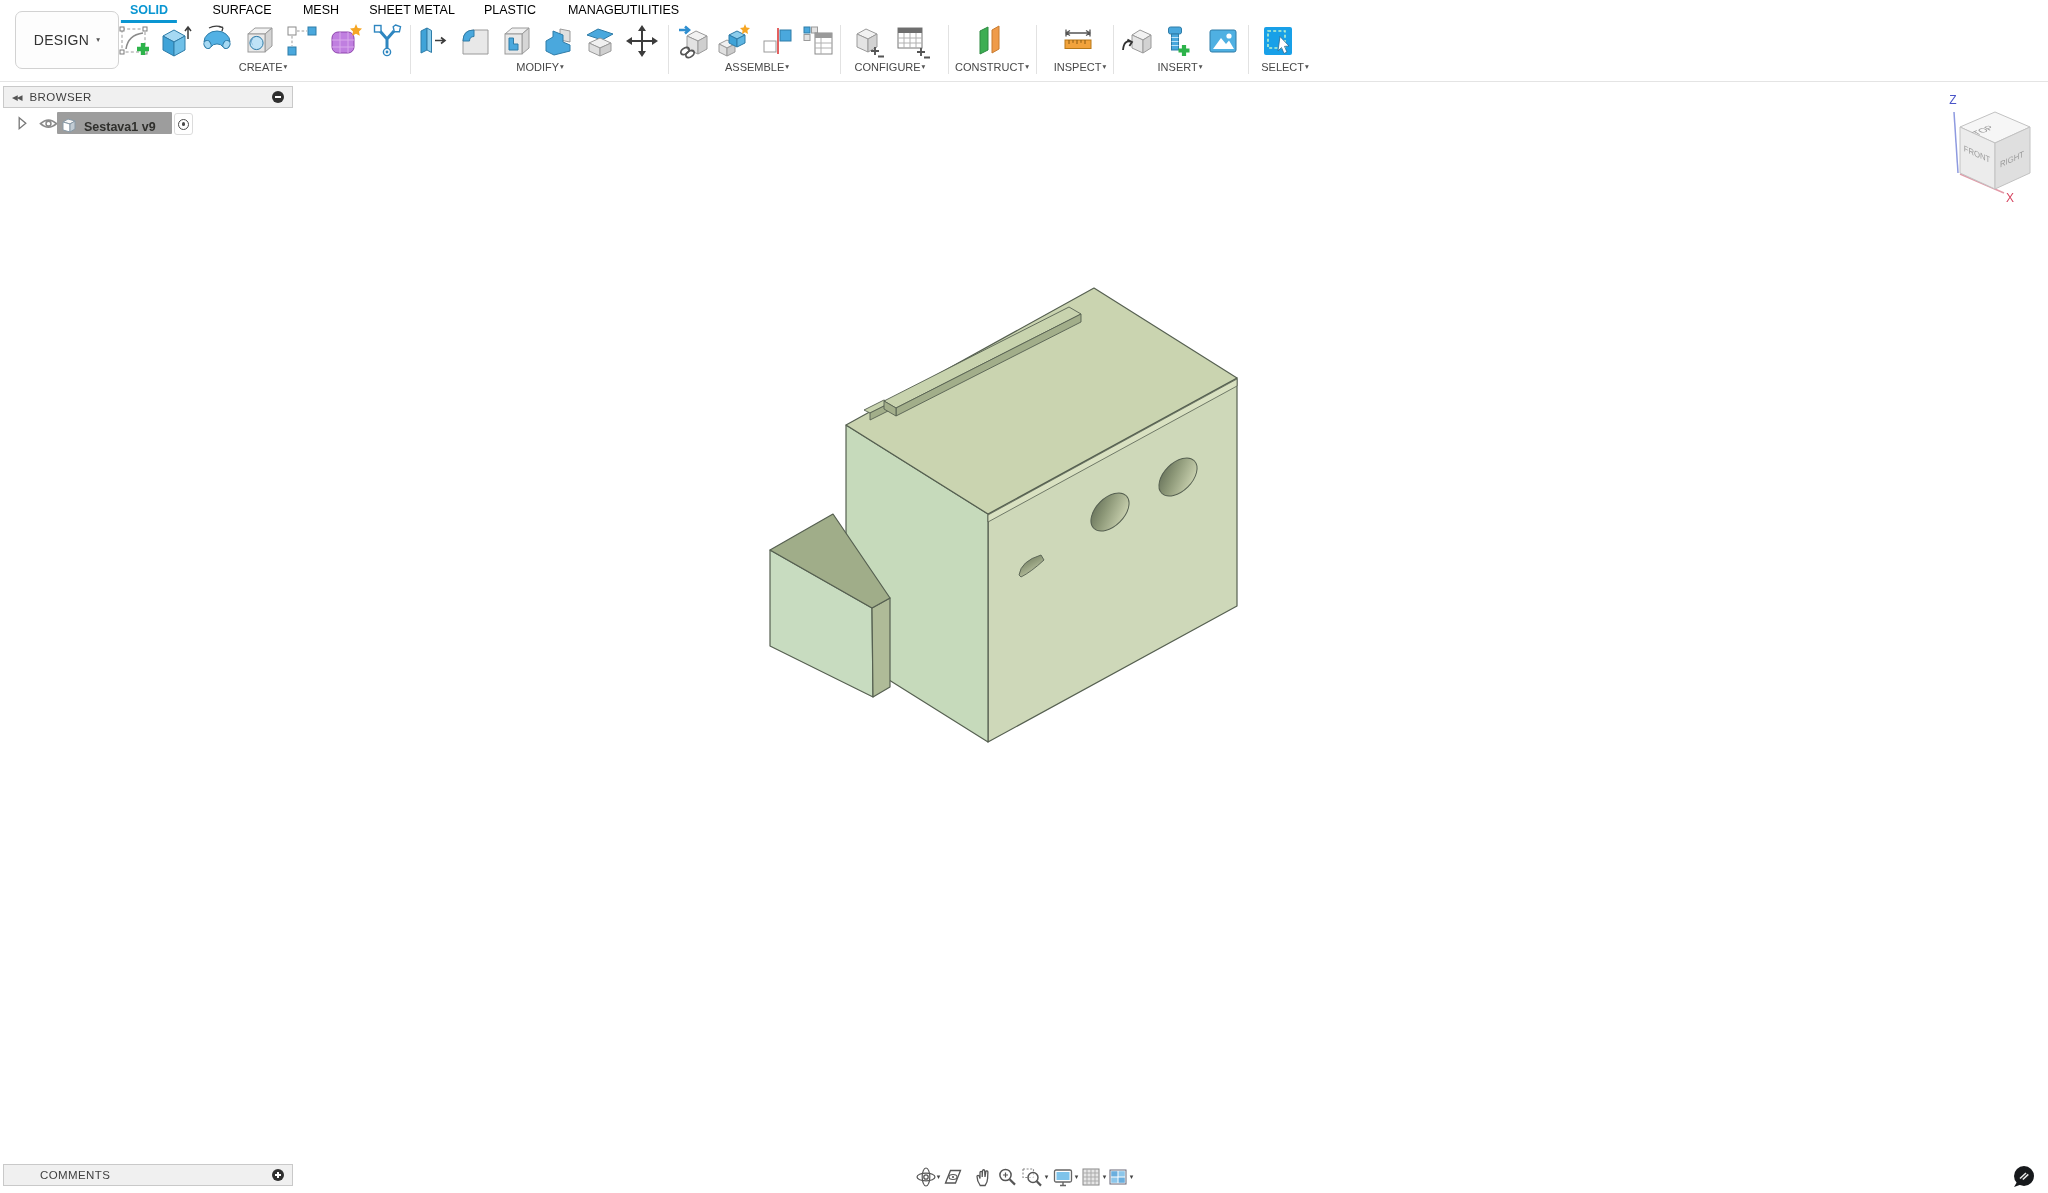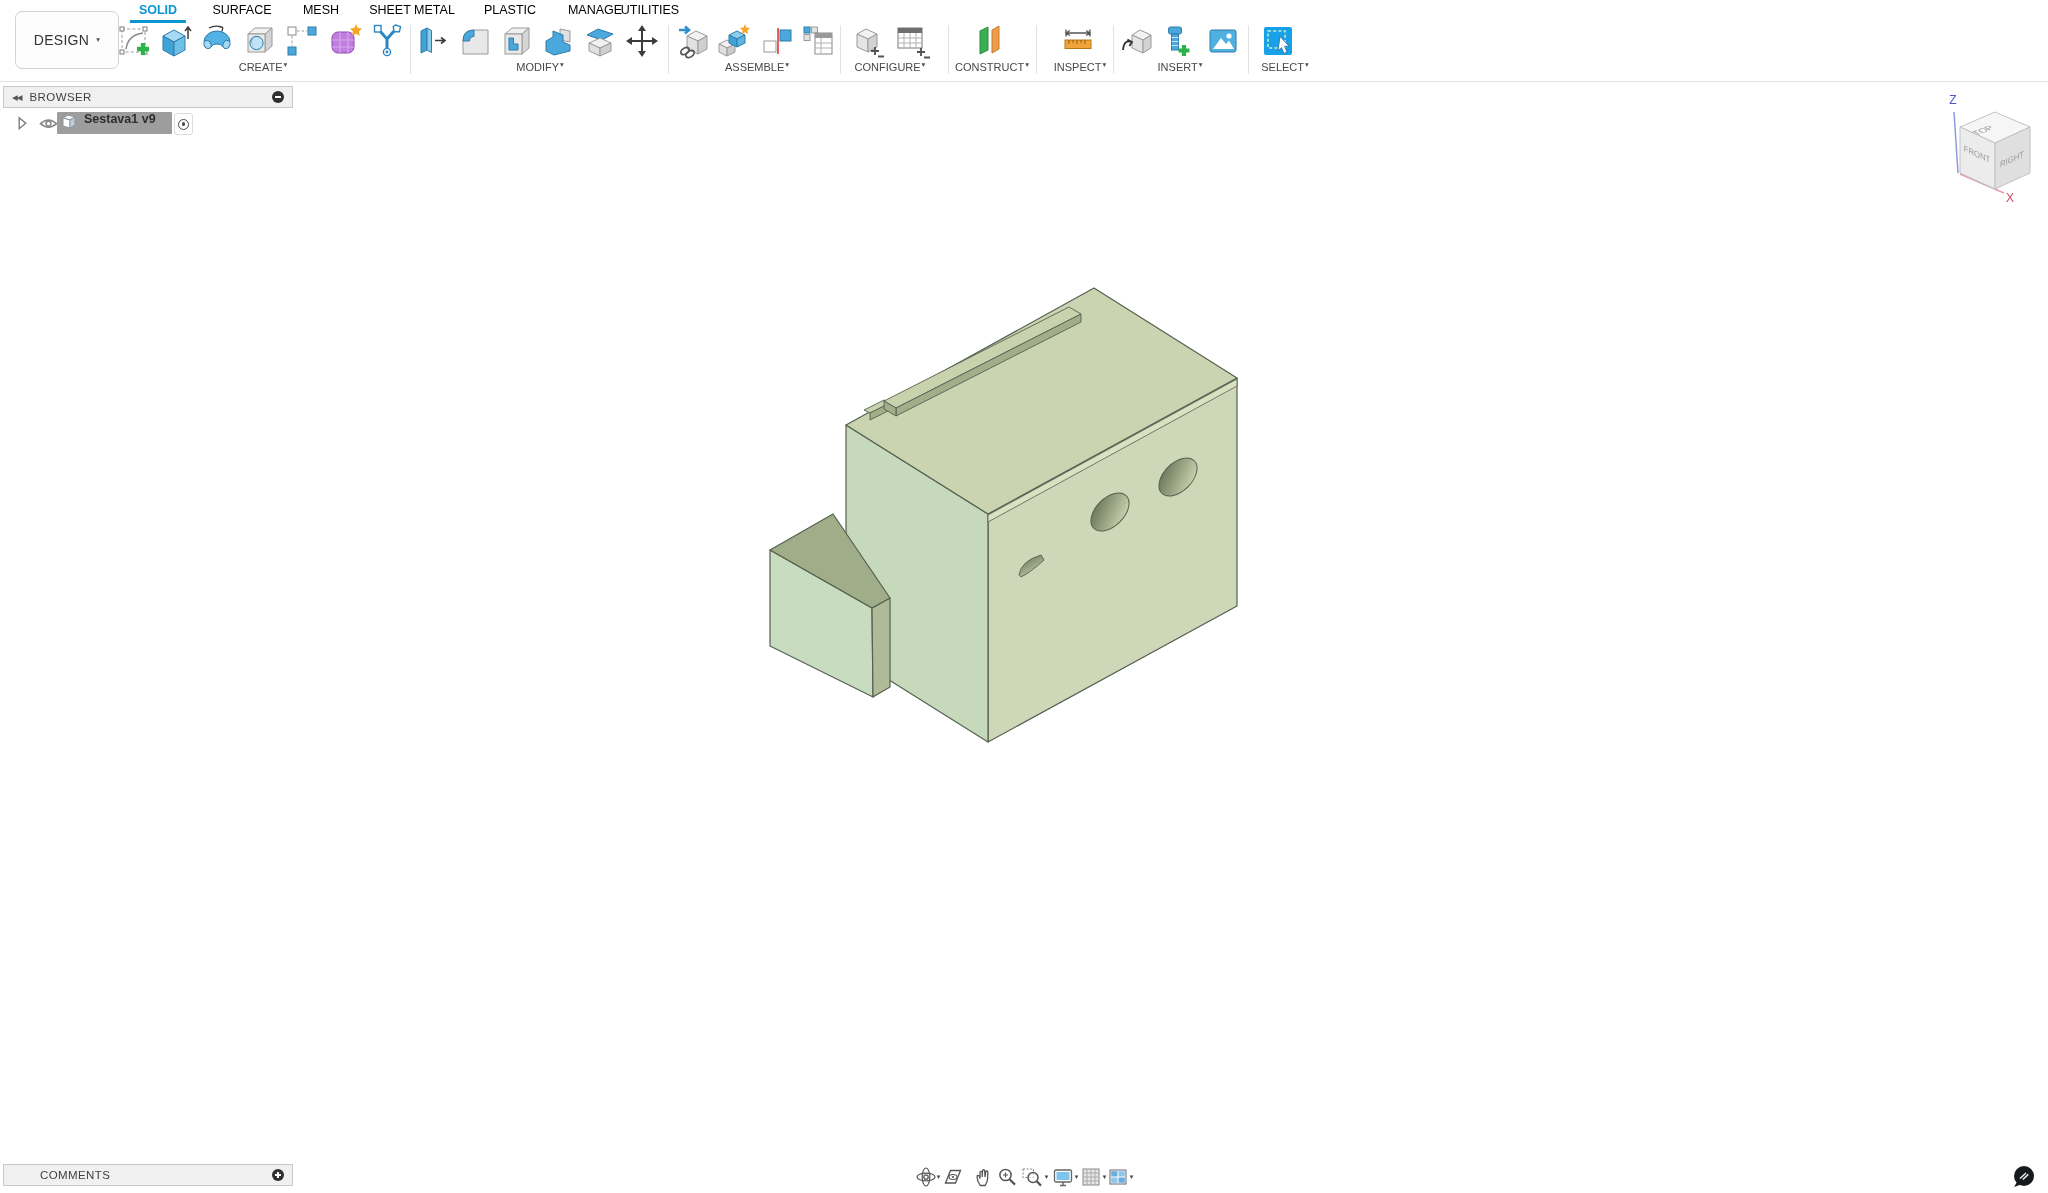--- a/index.html
+++ b/index.html
@@ -9,33 +9,33 @@
   .ribbon{position:absolute;left:0;top:0;width:2048px;height:81px;background:#fff;border-bottom:1px solid #e4e4e4}
   .design-btn{position:absolute;left:15px;top:11px;width:102px;height:56px;border:1px solid #d2d2d2;
        border-radius:7px;background:#fdfdfd;display:flex;align-items:center;justify-content:center;gap:7px;
        font-size:14px;color:#333;letter-spacing:.3px;cursor:pointer}
   .tab{position:absolute;top:1px;transform:translateX(-50%);font-size:12.5px;color:#000000;
        padding:2px 9px 3px;cursor:pointer;white-space:nowrap}
   .tab.active{color:#0a96d2;font-weight:bold;border-bottom:3.5px solid #0a96d2}
   .tbicon{position:absolute;top:22px;width:38px;height:38px;cursor:pointer}
   .tbicon svg{width:38px;height:38px;display:block}
   .grouplabel{position:absolute;top:61px;transform:translateX(-50%);font-size:11px;color:#474747;
-       display:flex;gap:1px;white-space:nowrap;cursor:pointer}
+       display:flex;gap:1px;align-items:center;white-space:nowrap;cursor:pointer}
   .cr{font-size:7.5px;color:#555;line-height:1}
   .sep{position:absolute;top:25px;height:49px;width:1px;background:#e2e2e2}
   
   .panel-h{position:absolute;left:3px;width:290px;height:22px;background:#f0f0f0;border:1px solid #c9c9c9;
        box-sizing:border-box;display:flex;align-items:center;font-size:11.5px;color:#3f3f3f;letter-spacing:.4px}
   .panel-h .ttl{margin-left:8px}
   .collapse{margin-left:8px;font-size:7.5px;color:#555;letter-spacing:-1px}
   .badge{margin-left:auto;margin-right:8px;width:12px;height:12px;border-radius:50%;background:#2f2f2f;position:relative;cursor:pointer}
   .badge .bh{position:absolute;left:2.6px;top:5.3px;width:6.8px;height:1.6px;background:#fff}
   .badge .bv{position:absolute;left:5.3px;top:2.6px;width:1.6px;height:6.8px;background:#fff}
   .brow-item{position:absolute;left:57px;top:112px;width:115px;height:22px;background:#9d9d9d;border-radius:1px;
-       display:flex;align-items:flex-start;cursor:pointer}
+       display:flex;align-items:flex-end;cursor:pointer}
   .brow-item .lbl{margin-left:6px;font-size:12.5px;font-weight:bold;color:#2f2f2c}
   .tree-tgl{position:absolute;left:17px;top:116px;width:11px;height:13px;cursor:pointer}
   .eye{position:absolute;left:39px;top:116px;width:19px;height:14px;cursor:pointer}
   .comp-ic{width:18px;height:18px;margin-left:3px}
   .radio{position:absolute;left:174px;top:113px;width:17px;height:20px;background:#fff;border:1px solid #dcdcdc;
        border-radius:3px;display:flex;align-items:center;justify-content:center;cursor:pointer}
   .radio .ring{width:9px;height:9px;border:1.4px solid #4a4a4a;border-radius:50%;display:flex;align-items:center;justify-content:center}
   .radio .dot{width:3.6px;height:3.6px;background:#4a4a4a;border-radius:50%}
   
   .nav-i{position:absolute;top:1166px;width:22px;height:22px;cursor:pointer}
@@ -47,21 +47,21 @@
 </head>
 <body>
 
 <div class="ribbon">
 
   <div class="design-btn">
     <span>DESIGN</span>
     <span class="cr">▾</span>
   </div>
 
-  <div class="tab active" style="left:158px"><span>SOLID</span></div>
+  <div class="tab active" style="left:149px"><span>SOLID</span></div>
   <div class="tab" style="left:242px"><span>SURFACE</span></div>
   <div class="tab" style="left:321px"><span>MESH</span></div>
   <div class="tab" style="left:412px"><span>SHEET METAL</span></div>
   <div class="tab" style="left:510px"><span>PLASTIC</span></div>
   <div class="tab" style="left:595px"><span>MANAGE</span></div>
   <div class="tab" style="left:650px"><span>UTILITIES</span></div>
 
   <div class="tbicon" style="left:116px">
       <svg viewBox="0 0 38 38">
     <rect x="6" y="7" width="23" height="23" fill="none" stroke="#9a9a9a" stroke-dasharray="3 2.2"></rect>

